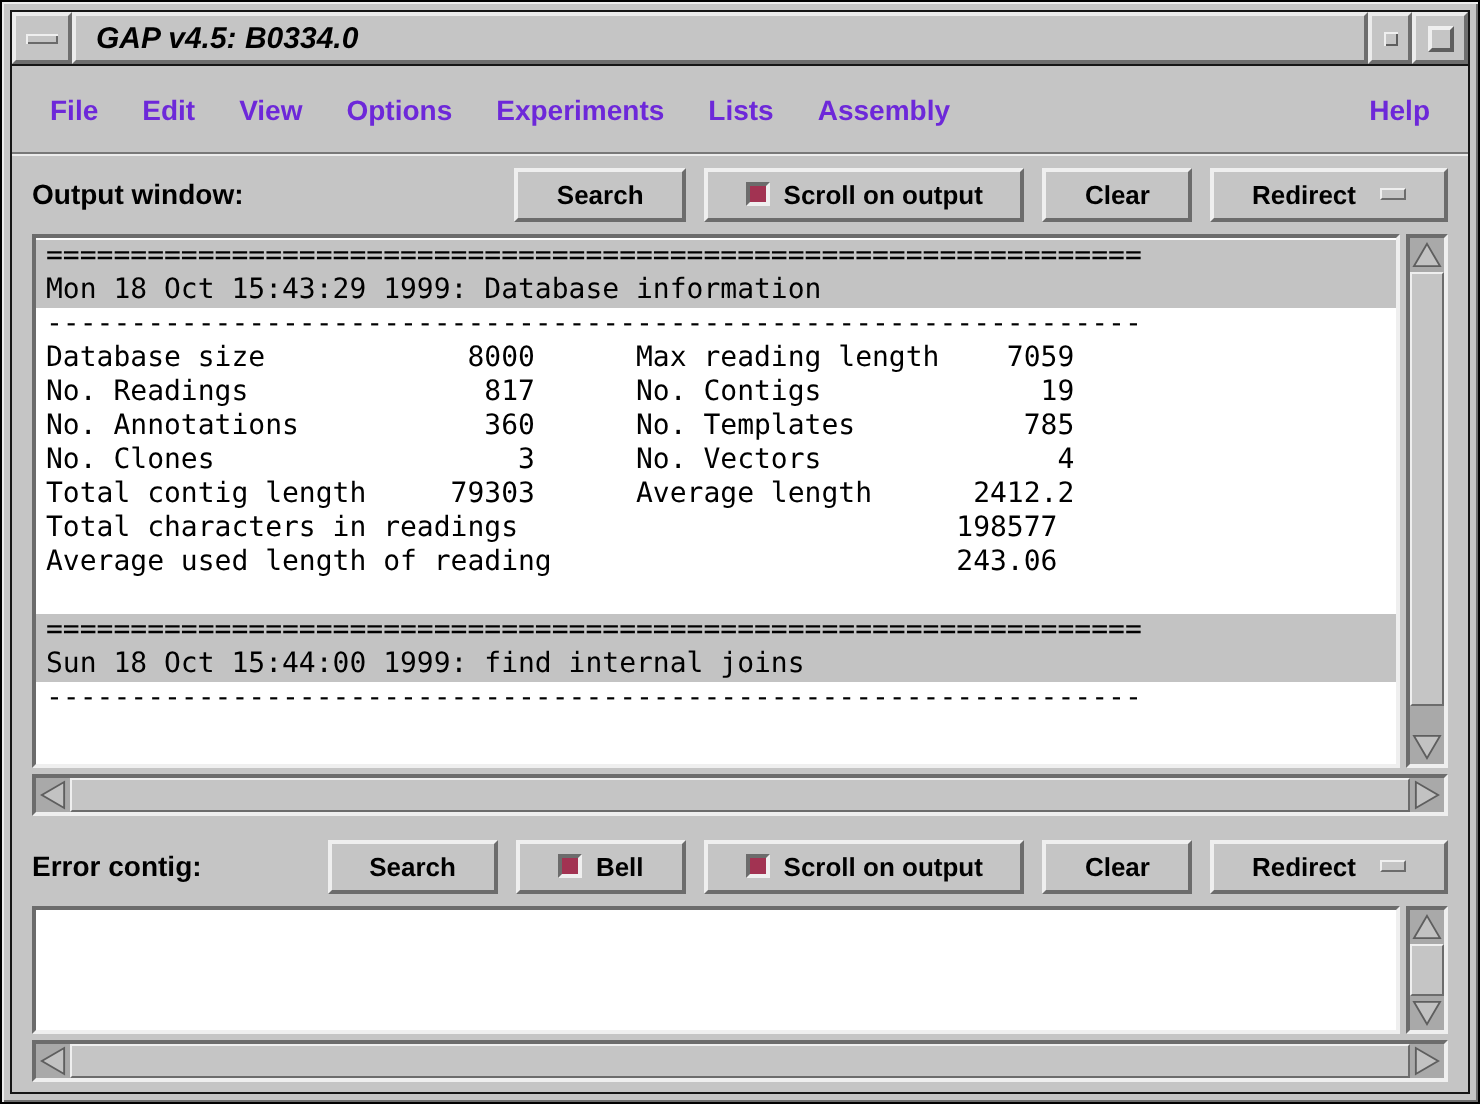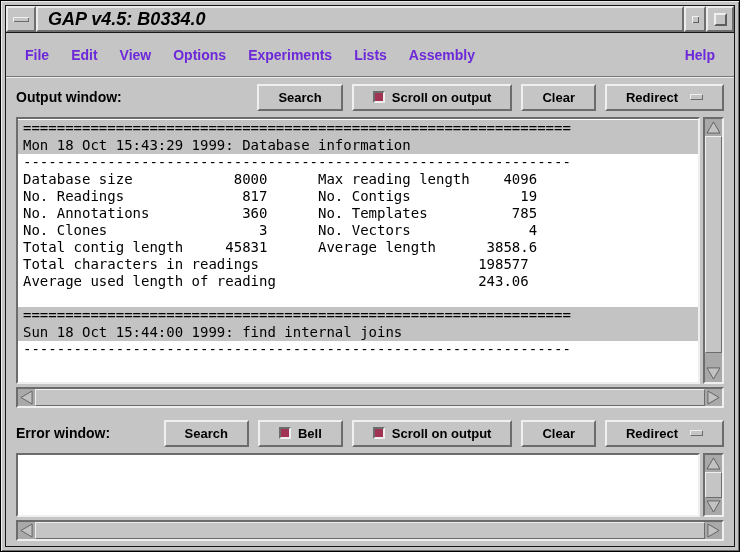--- a/index.html
+++ b/index.html
@@ -11,21 +11,21 @@
             box-shadow: inset 1px 1px 0 #ececec, inset -1px -1px 0 #6e6e6e; }
   .frame { height:100%; border:1px solid #161616; display:flex; flex-direction:column;
            background:var(--base,#c5c5c5); overflow:hidden; }
 
   
   .titlebar { display:flex; height:27px; border-bottom:1px solid #161616; flex:0 0 27px; }
   .tb-seg { border:2px solid; border-color:#ececec #6e6e6e #6e6e6e #ececec;
             display:flex; align-items:center; justify-content:center; background:var(--base,#c5c5c5); }
   .tb-menu { width:30px; }
   .tb-title { flex:1; justify-content:flex-start; padding-left:10px;
-              font-style:italic; font-weight:bold; font-size:18px; color:#000; }
+              font-style:italic; font-weight:bold; font-size:15px; color:#000; }
   .tb-min { width:22px; }
   .tb-max { width:28px; }
   .glyph-bar { width:16px; height:5px; background:var(--base,#c5c5c5);
                box-shadow: inset 1px 1px 0 #efefef, inset -1px -1px 0 #6a6a6a; }
   .glyph-dot { width:7px; height:7px; background:var(--base,#c5c5c5);
                box-shadow: inset 1px 1px 0 #efefef, inset -1px -1px 0 #5e5e5e; }
   .glyph-square { width:13px; height:13px; border:2px solid; border-color:#efefef #5e5e5e #5e5e5e #efefef; }
 
   
   .menubar { flex:0 0 44px; display:flex; align-items:center; padding:0 8px;
@@ -115,25 +115,25 @@
         <span>Redirect</span>
         <span class="menu-dash"></span>
       </button>
     </div>
 
     <div class="textpane grow">
       <div class="textarea">
         <div class="tline hl">=================================================================</div>
         <div class="tline hl">Mon 18 Oct 15:43:29 1999: Database information</div>
         <div class="tline">-----------------------------------------------------------------</div>
-        <div class="tline">Database size            8000      Max reading length    4096</div>
+        <div class="tline">Database size            8000      Max reading length    7059</div>
         <div class="tline">No. Readings              817      No. Contigs             19</div>
         <div class="tline">No. Annotations           360      No. Templates          785</div>
         <div class="tline">No. Clones                  3      No. Vectors              4</div>
-        <div class="tline">Total contig length     45831      Average length      3858.6</div>
+        <div class="tline">Total contig length     79303      Average length      2412.2</div>
         <div class="tline">Total characters in readings                          198577</div>
         <div class="tline">Average used length of reading                        243.06</div>
         <div class="tline"></div>
         <div class="tline hl">=================================================================</div>
         <div class="tline hl">Sun 18 Oct 15:44:00 1999: find internal joins</div>
         <div class="tline">-----------------------------------------------------------------</div>
       </div>
       <div class="vscroll">
         <span class="sb-arrow">
           <svg width="15" height="13" viewBox="0 0 16 14">
@@ -157,21 +157,21 @@
       </span>
       <span class="sb-thumb"></span>
       <span class="sb-arrow">
         <svg width="13" height="15" viewBox="0 0 14 16">
             <polygon points="1,1 1,15 13,8" fill="#c2c2c2" stroke="#5e5e5e" stroke-width="1"></polygon>
           </svg>
       </span>
     </div>
 
     <div class="toolbar">
-      <span class="tb-label">Error window:</span>
+      <span class="tb-label">Error contig:</span>
       <button class="btn">
         <span>Search</span>
       </button>
       <button class="btn">
         <span class="indicator"></span>
         <span>Bell</span>
       </button>
       <button class="btn">
         <span class="indicator"></span>
         <span>Scroll on output</span>

